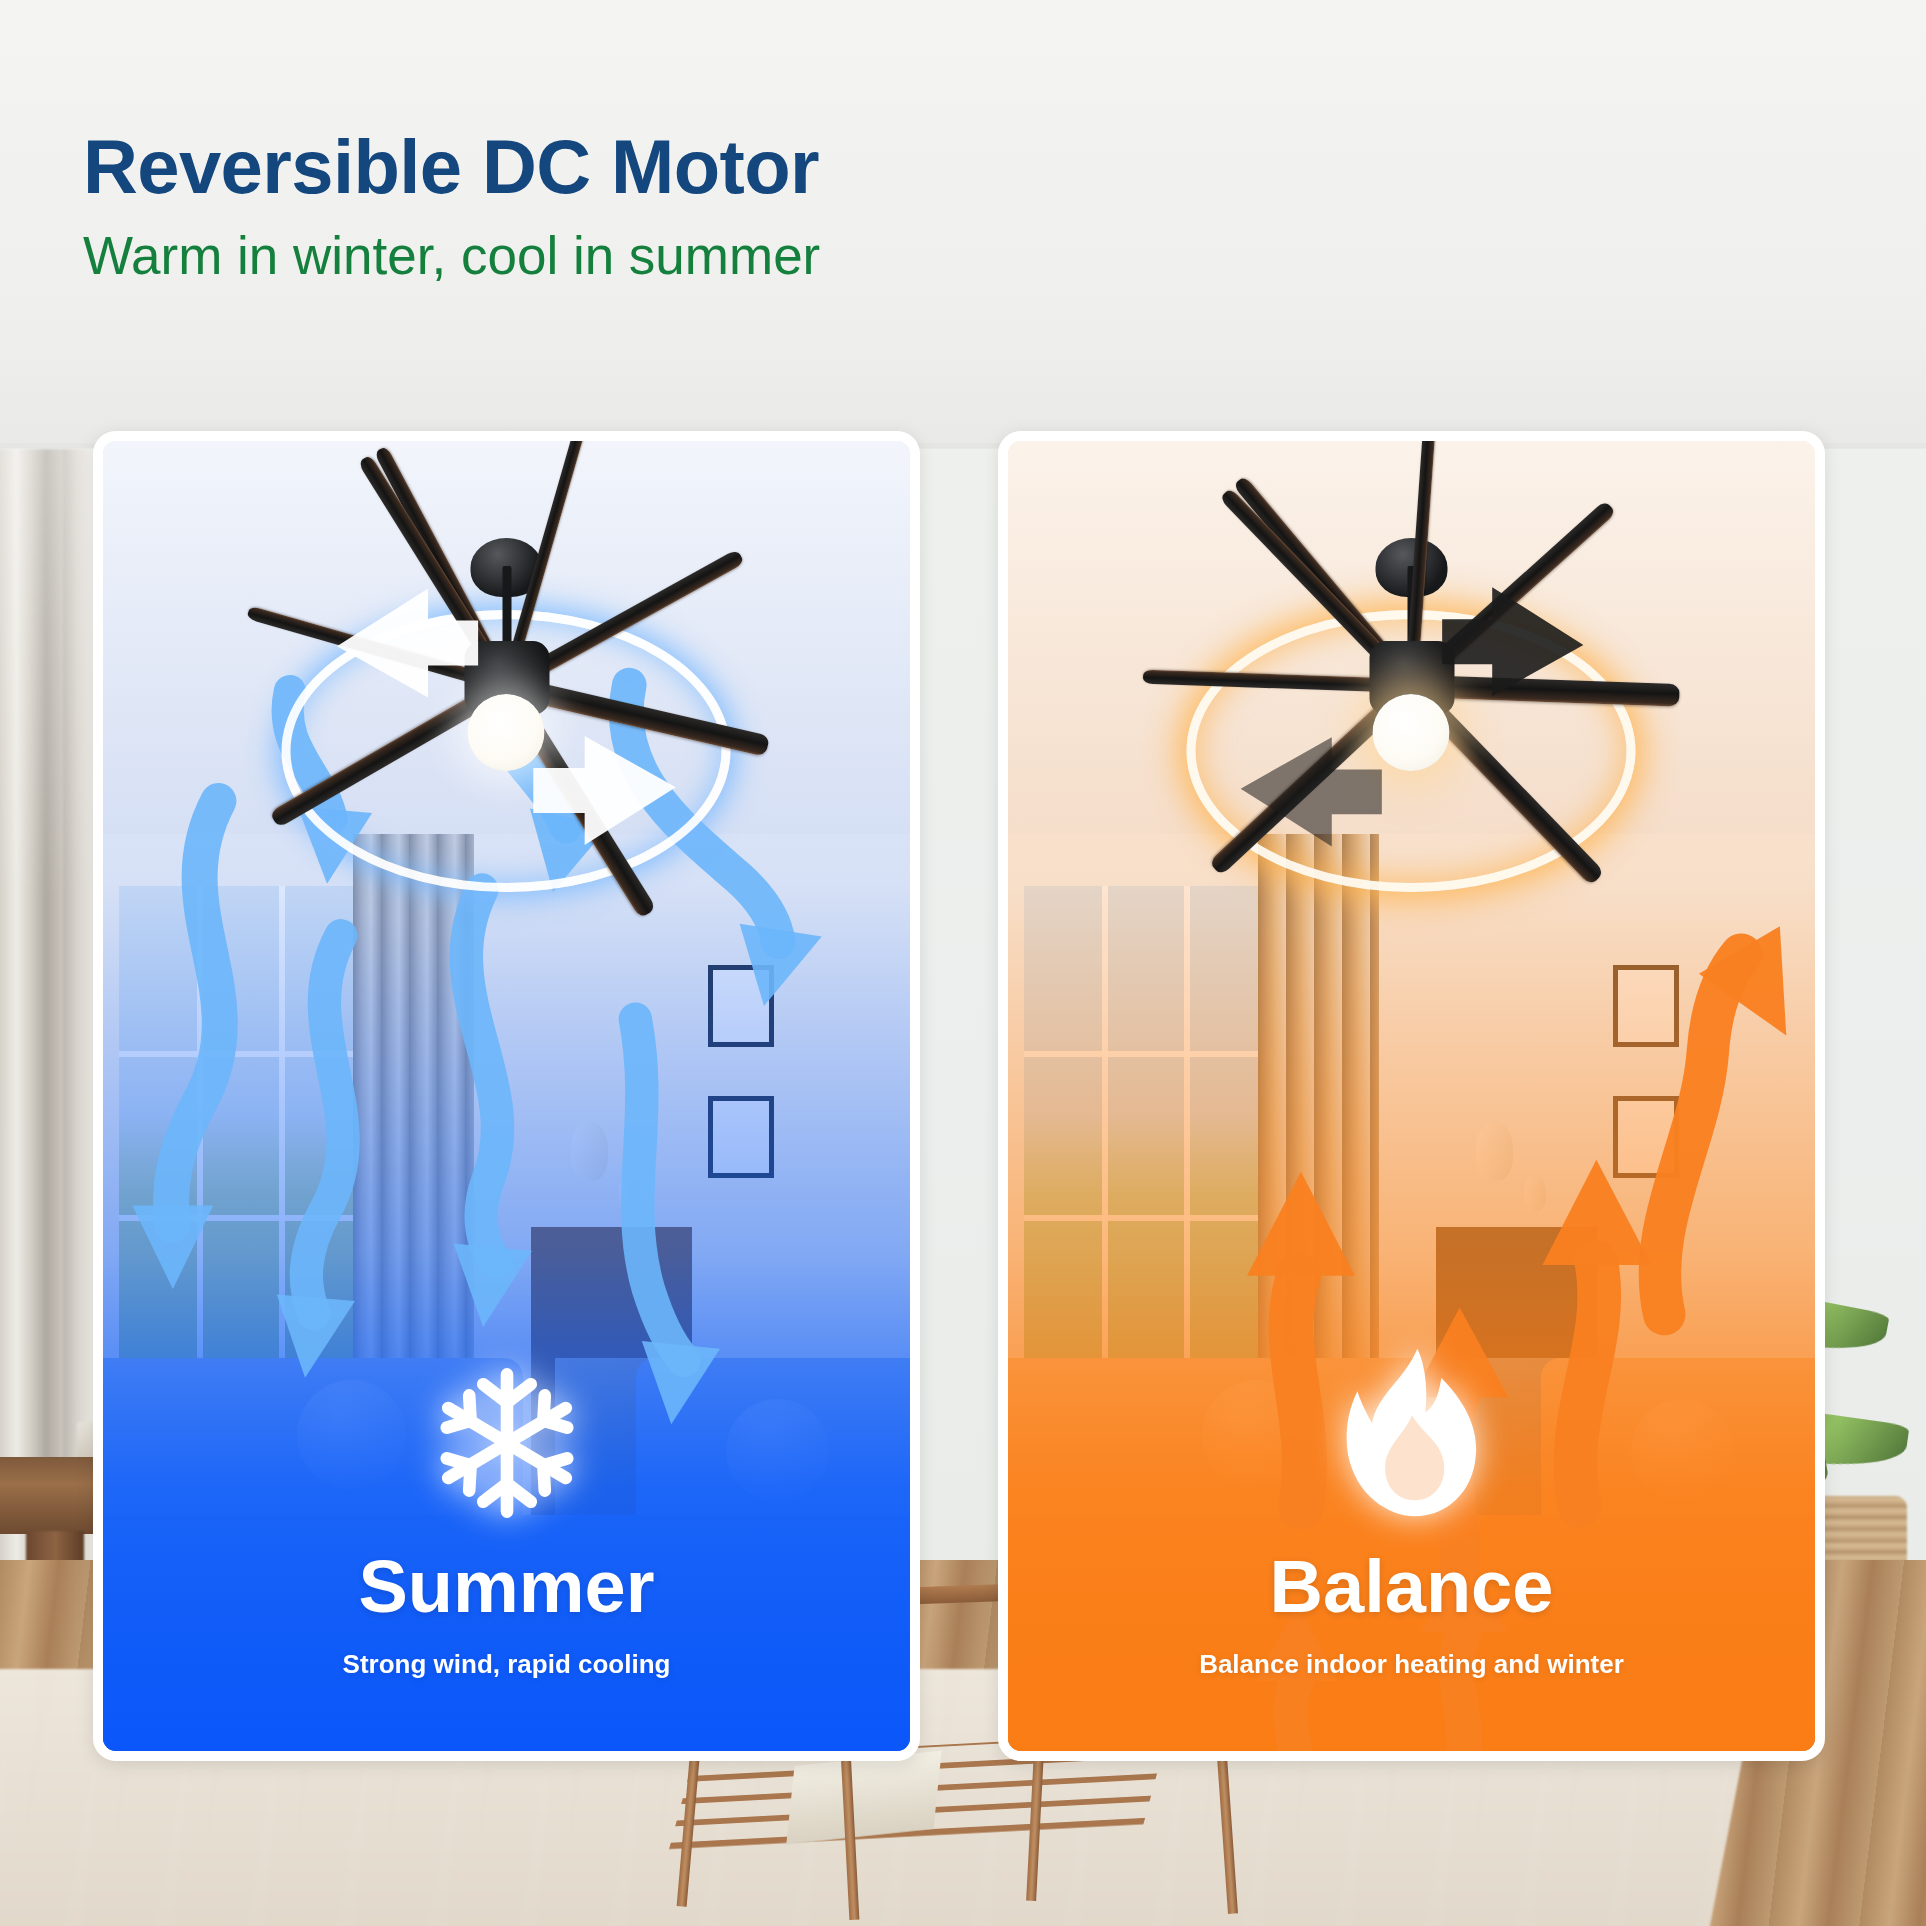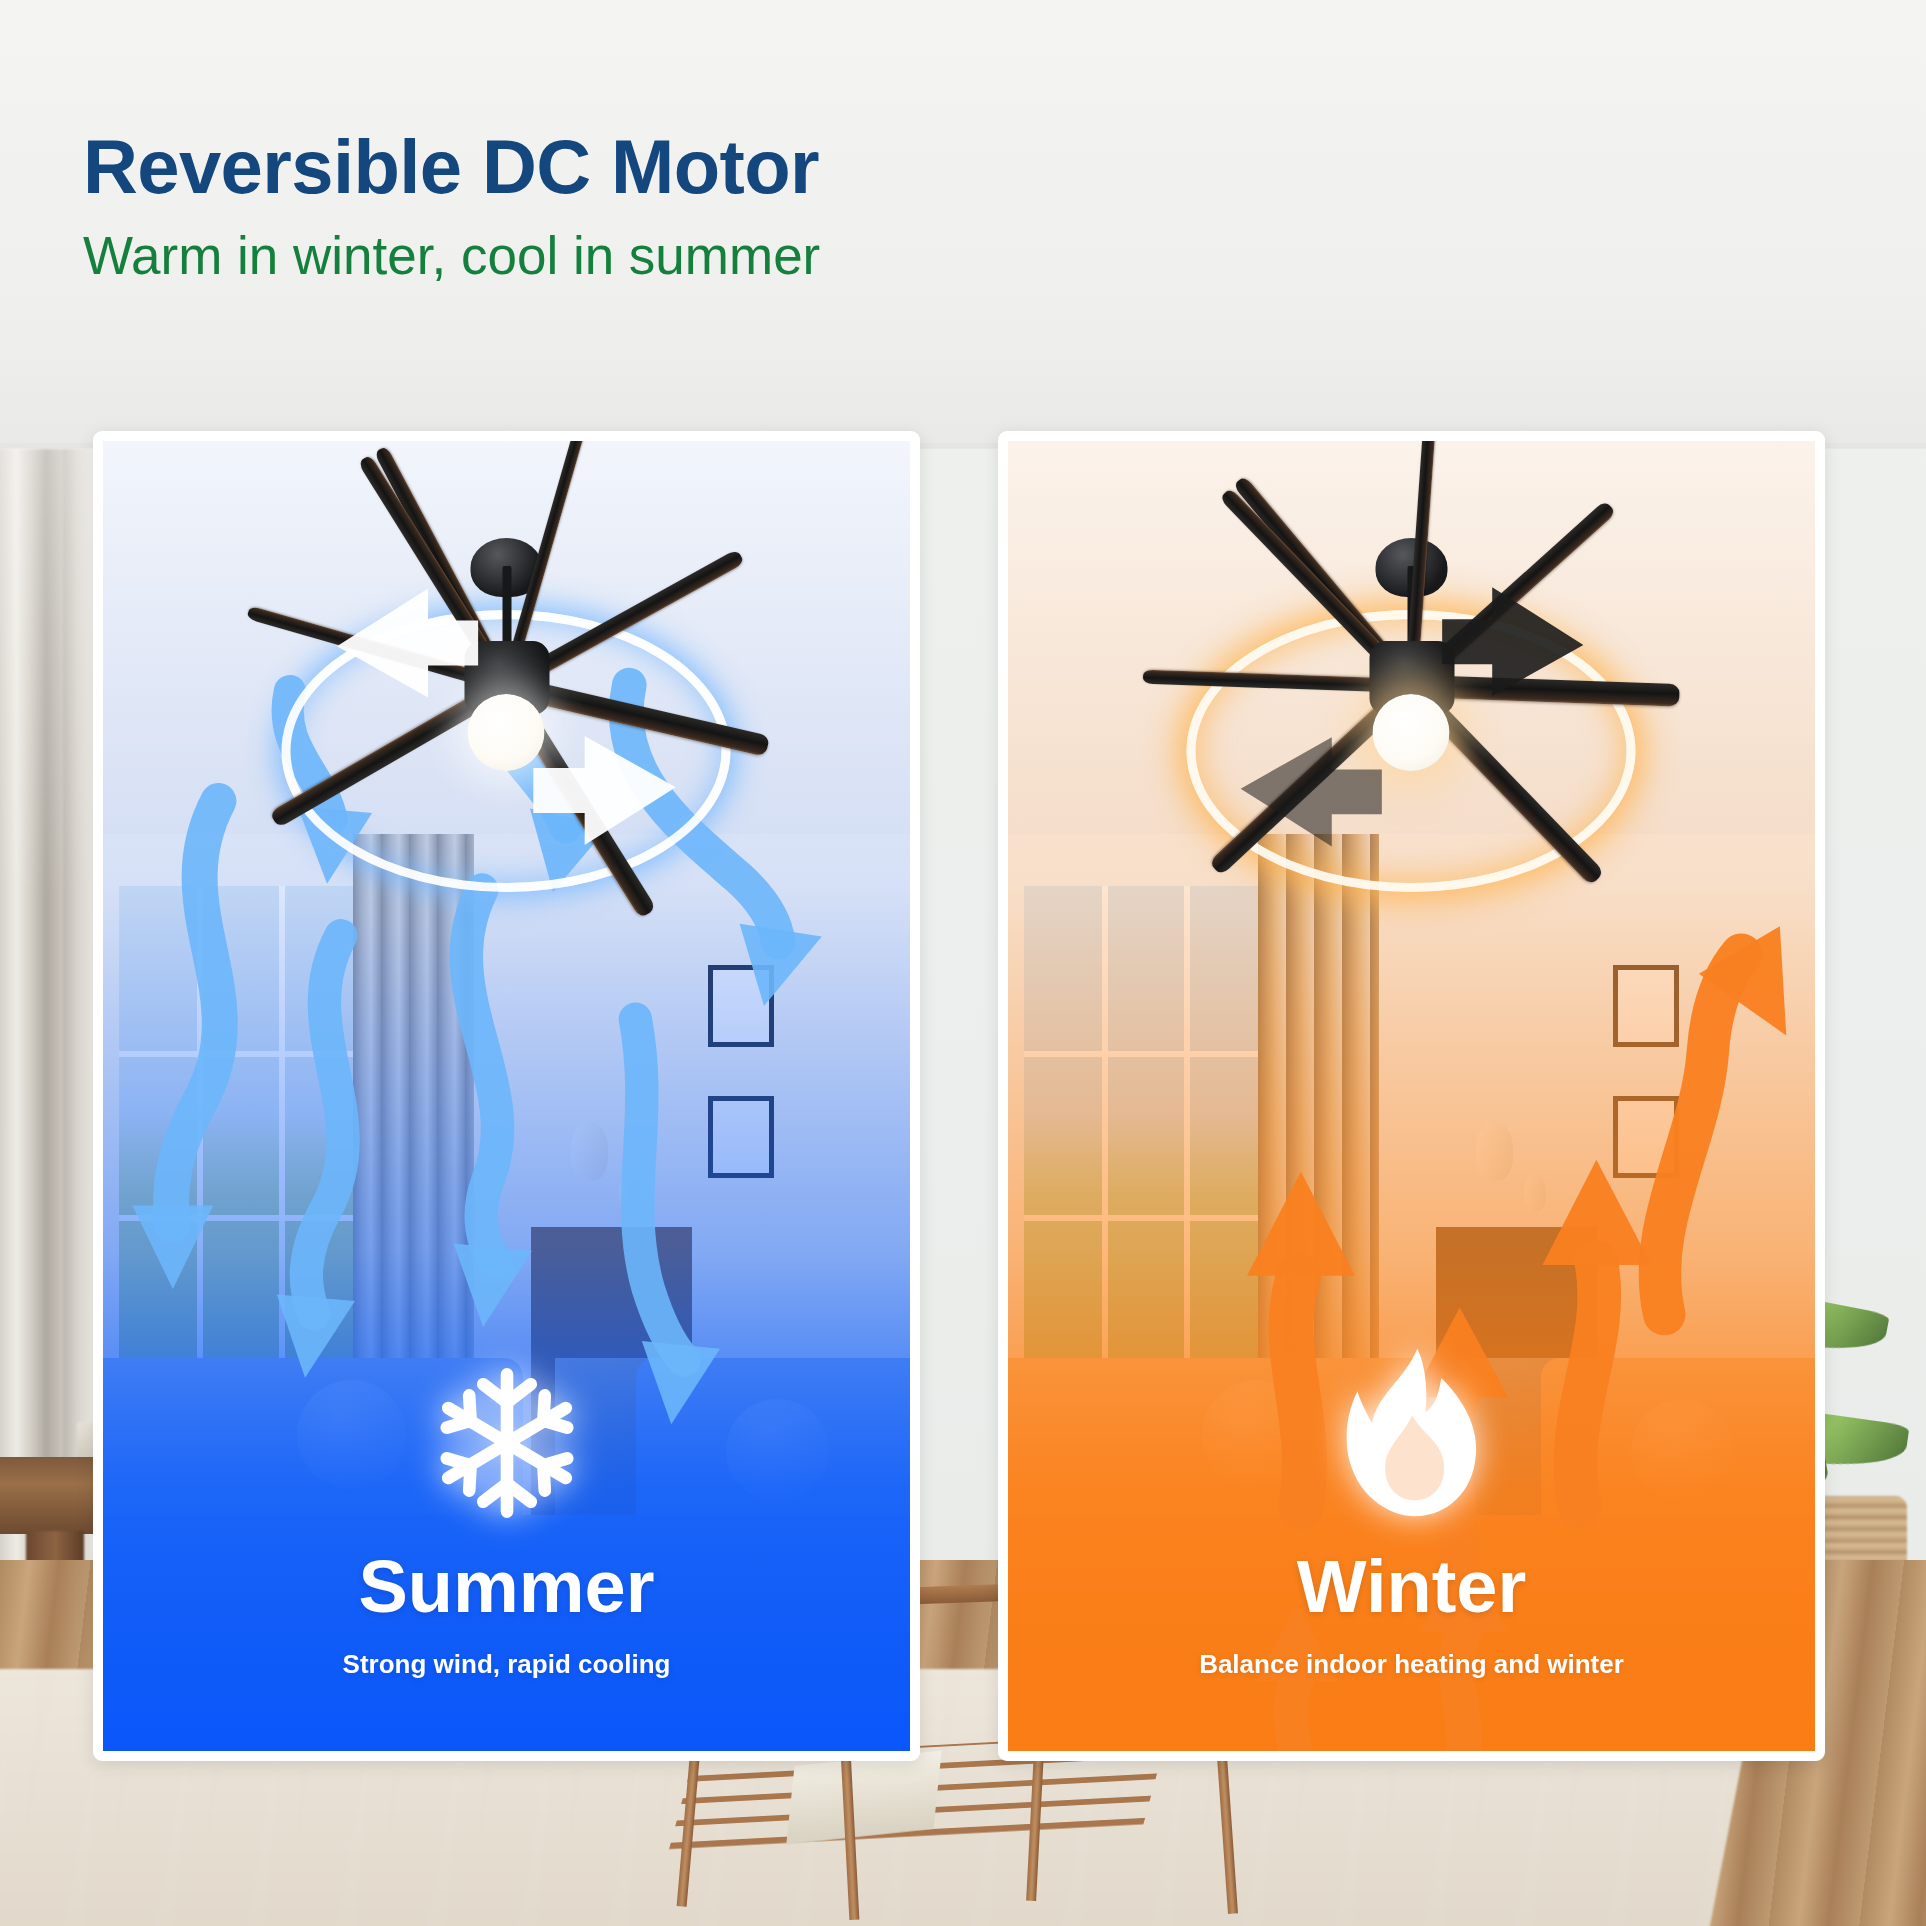--- a/index.html
+++ b/index.html
@@ -58,21 +58,21 @@
 
   
   .header{position:absolute;left:83px;top:128px;width:1220px;}
   .title{font-size:76px;font-weight:bold;color:#13477e;letter-spacing:-0.6px;line-height:1.02;
     margin:0;white-space:nowrap;}
   .subtitle{font-size:53px;font-weight:400;color:#15803d;margin:22px 0 0 0;line-height:1.05;
     white-space:nowrap;}
 
   
   .panel{position:absolute;top:431px;width:827px;height:1330px;
-    border:10.3px solid #ffffff;border-radius:9px;overflow:hidden;box-sizing:border-box;
+    border:10.3px solid #ffffff;border-radius:23px;overflow:hidden;box-sizing:border-box;
     box-shadow:0 3.9px 16.7px rgba(0,0,0,.10);}
   .panel.summer{left:93px;}
   .panel.winter{left:998px;}
   .scene{position:absolute;inset:0;overflow:hidden;}
 
   
   .room-ceiling{position:absolute;left:0;top:0;width:100%;height:34%;
     background:linear-gradient(180deg,#fbfbfb,#f1f1f1);}
   .room-wall{position:absolute;left:0;top:30%;width:100%;height:56%;
     background:linear-gradient(180deg,#f6f6f5,#eceae6);}
@@ -425,20 +425,20 @@
           <path d="M54 2 C 44 26, 24 36, 20 58 C 12 44, 9 34, 9 34
                    C 0 52, 0 70, 2 82 C 8 112, 32 128, 52 128
                    C 76 128, 96 110, 98 82 C 100 58, 86 38, 72 24
                    C 70 38, 66 46, 60 50 C 62 32, 60 14, 54 2 Z" fill="#ffffff"></path>
           <path d="M50 52 C 44 66, 32 74, 30 88 C 28 104, 38 116, 52 116
                    C 66 116, 76 104, 74 88 C 72 72, 58 66, 50 52 Z" fill="#f7a25c" opacity=".30"></path>
         </svg>
       </div>
 
       <div class="labels">
-        <p class="season">Winter</p>
+        <p class="season">Balance</p>
         <p class="tagline">Balance indoor heating and winter</p>
       </div>
     </div>
   </div>
 
 </div>
 
 
 </body></html>

